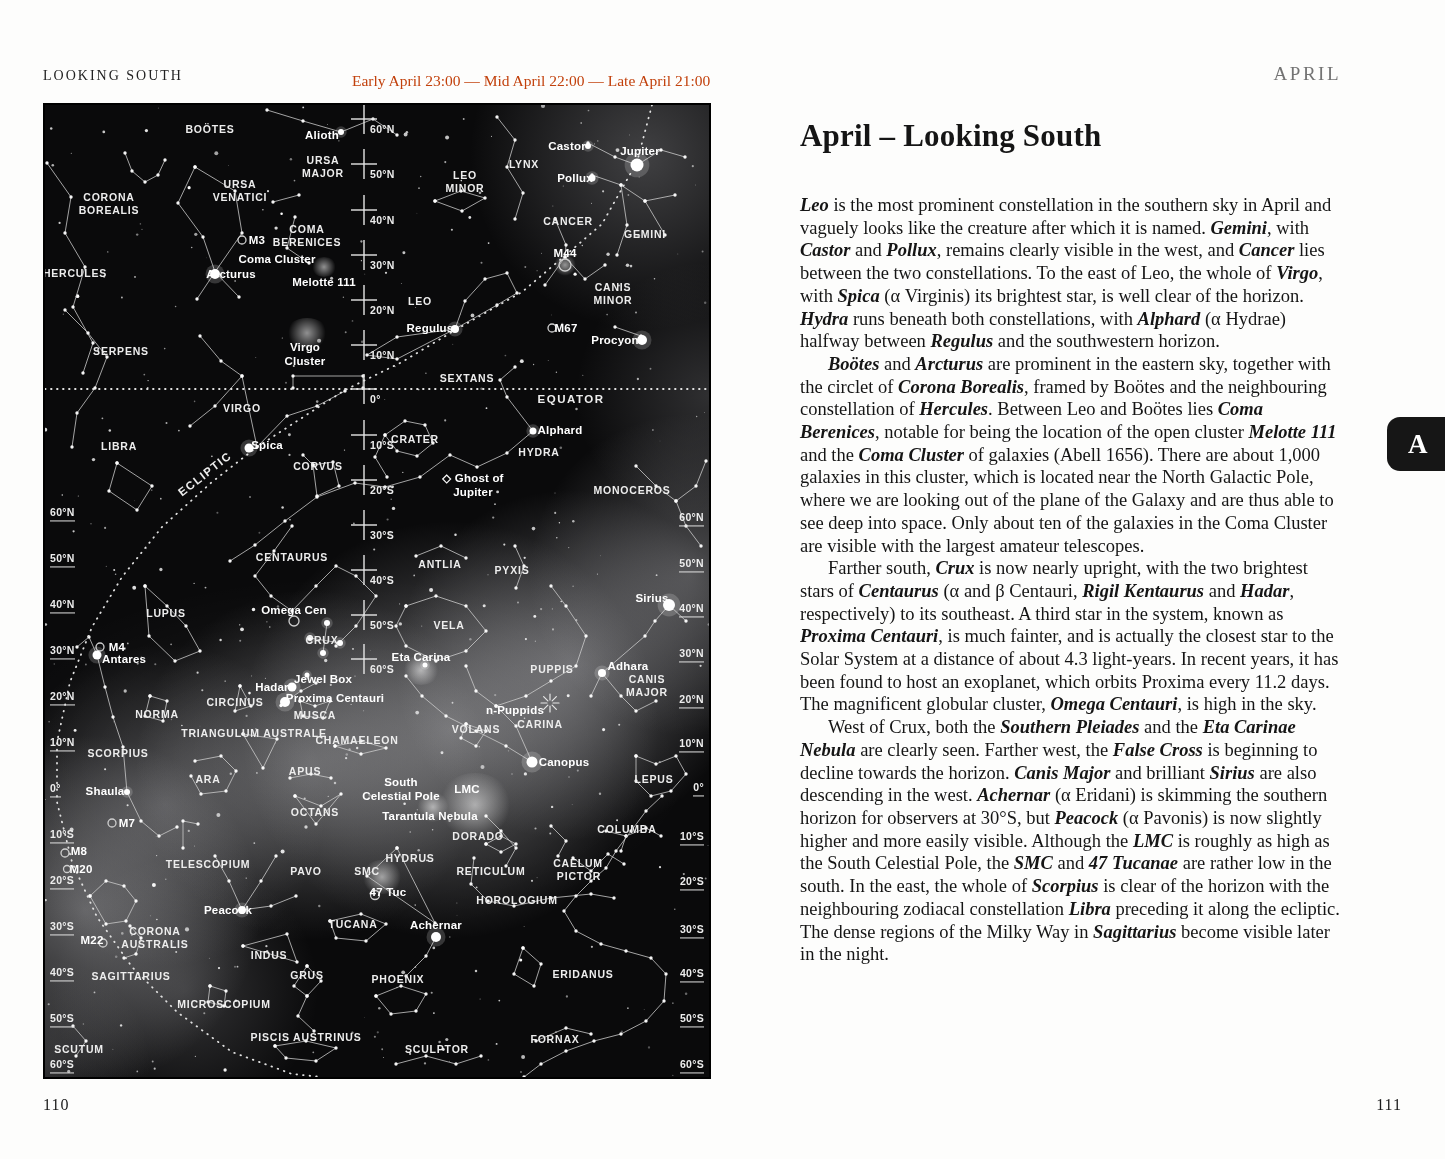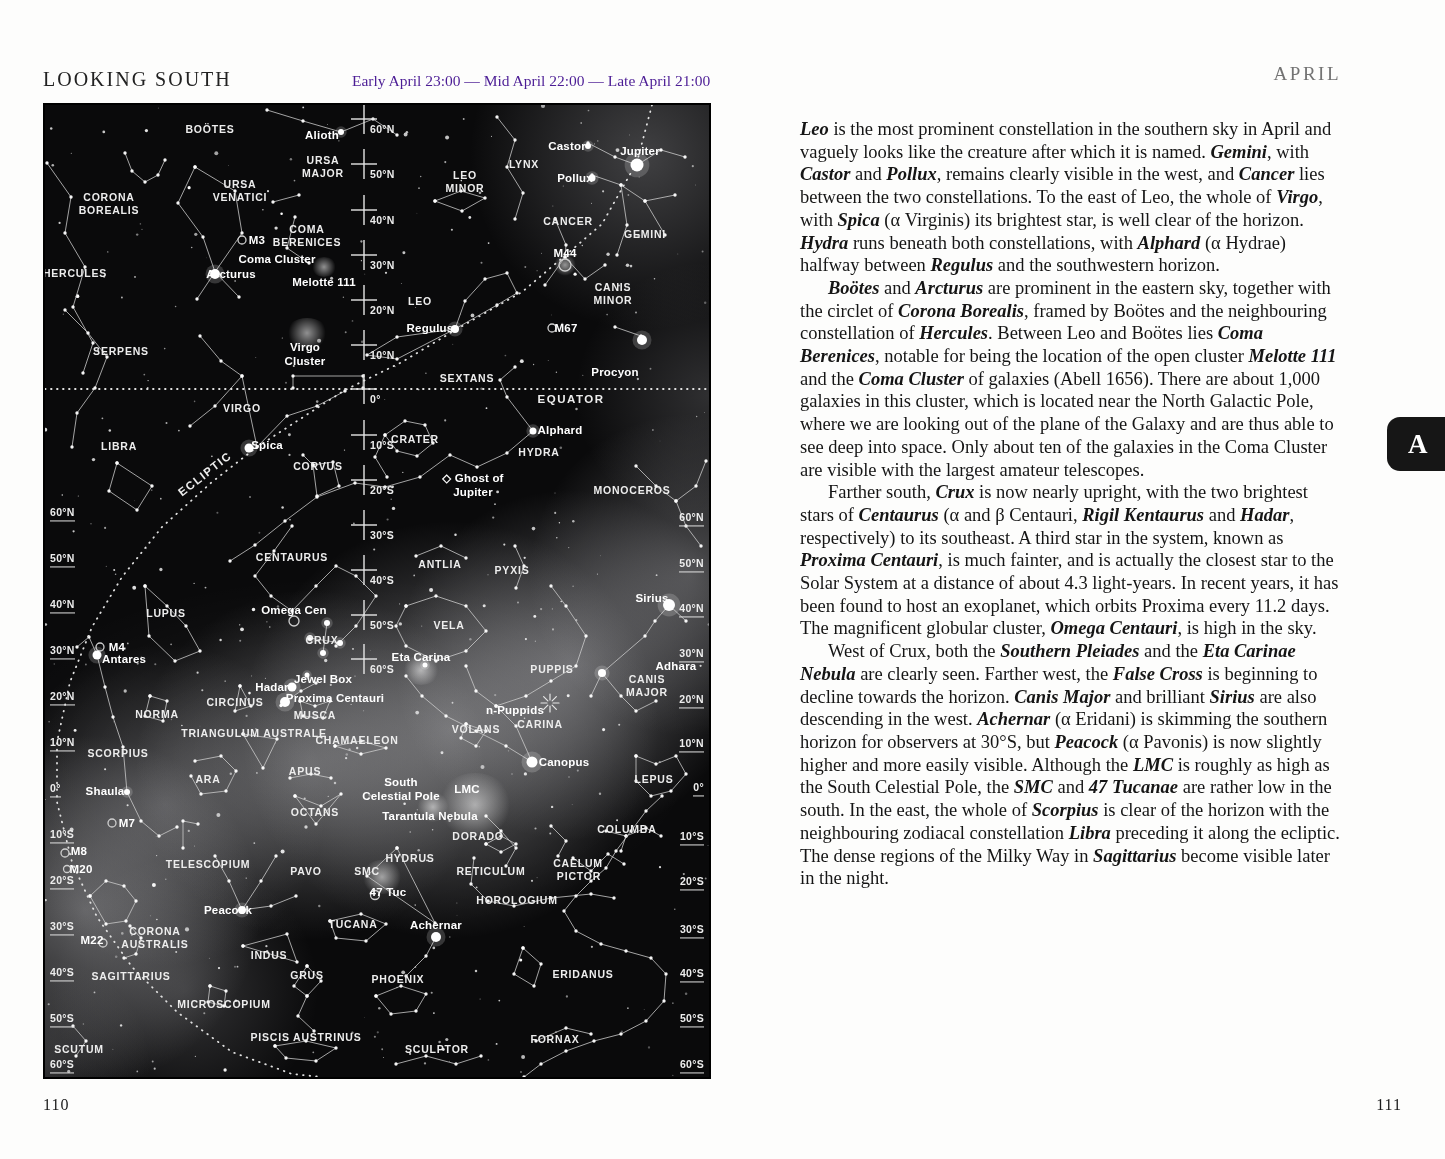--- a/index.html
+++ b/index.html
@@ -1,22 +1,22 @@
 <!DOCTYPE html>
 <html><head>
 <meta charset="utf-8">
 <style>
   html,body{margin:0;padding:0;background:#ffffff;}
   #page{position:relative;width:1445px;height:1159px;background:#fdfdfc;overflow:hidden;
         font-family:"Liberation Serif", serif;color:#1a1a1a;}
 
   
   .hdr{position:absolute;white-space:nowrap;}
-  #hdr-left{left:43px;top:68px;font-size:20px;letter-spacing:2px;color:#222;}
-  #hdr-center{left:352px;top:72px;width:352px;text-align:center;font-size:15.5px;color:#4c1d95;}
+  #hdr-left{left:43px;top:68px;font-size:14px;letter-spacing:2px;color:#222;}
+  #hdr-center{left:352px;top:72px;width:352px;text-align:center;font-size:15.5px;color:#c2410c;}
   #hdr-right{right:104px;top:63px;font-size:19px;letter-spacing:2.5px;color:#737373;}
   #pg-left{position:absolute;left:43px;top:1096px;font-size:16px;letter-spacing:1px;}
   #pg-right{position:absolute;right:43px;top:1096px;font-size:16px;letter-spacing:1px;}
 
   
   #tab-a{position:absolute;left:1387px;top:417px;width:70px;height:54px;background:#161616;
          border-radius:13px 0 0 13px;color:#fff;font-size:27px;font-weight:bold;
          display:flex;align-items:center;justify-content:flex-start;padding-left:21px;box-sizing:border-box;}
 
   
@@ -1112,26 +1112,26 @@
       <div class="cl con" style="left: 472px; top: 796px;">HOROLOGIUM</div>
       <div class="cl con" style="left: 353px; top: 875px;">PHOENIX</div>
       <div class="cl con" style="left: 538px; top: 870px;">ERIDANUS</div>
       <div class="cl con" style="left: 392px; top: 945px;">SCULPTOR</div>
       <div class="cl con" style="left: 510px; top: 935px;">FORNAX</div>
       <div class="cl star" style="left: 277px; top: 30px;">Alioth</div>
       <div class="cl star" style="left: 186px; top: 169px;">Arcturus</div>
       <div class="cl star" style="left: 522px; top: 41px;">Castor</div>
       <div class="cl star" style="left: 530px; top: 73px;">Pollux</div>
       <div class="cl star" style="left: 595px; top: 46px;">Jupiter</div>
-      <div class="cl star" style="left: 570px; top: 235px; margin-top: 32px;">Procyon</div>
+      <div class="cl star" style="left: 570px; top: 235px;">Procyon</div>
       <div class="cl star" style="left: 385px; top: 223px;">Regulus</div>
       <div class="cl star" style="left: 222px; top: 340px;">Spica</div>
       <div class="cl star" style="left: 515px; top: 325px;">Alphard</div>
       <div class="cl star" style="left: 607px; top: 493px;">Sirius</div>
-      <div class="cl star" style="left: 583px; top: 561px; margin-left: 48px;">Adhara</div>
+      <div class="cl star" style="left: 583px; top: 561px;">Adhara</div>
       <div class="cl star" style="left: 519px; top: 657px;">Canopus</div>
       <div class="cl star" style="left: 79px; top: 554px;">Antares</div>
       <div class="cl star" style="left: 60px; top: 686px;">Shaula</div>
       <div class="cl star" style="left: 227px; top: 582px;">Hadar</div>
       <div class="cl star" style="left: 183px; top: 805px;">Peacock</div>
       <div class="cl star" style="left: 391px; top: 820px;">Achernar</div>
       <div class="cl star" style="left: 376px; top: 552px;">Eta Carina</div>
       <div class="cl star" style="left: 278px; top: 574px;">Jewel Box</div>
       <div class="cl star" style="left: 290px; top: 593px;">Proxima Centauri</div>
       <div class="cl star" style="left: 249px; top: 505px;">Omega Cen</div>
@@ -1192,20 +1192,21 @@
       <div class="cl mer" style="left: 325px; top: 288px;">0°</div>
       <div class="cl mer" style="left: 325px; top: 334px;">10°S</div>
       <div class="cl mer" style="left: 325px; top: 379px;">20°S</div>
       <div class="cl mer" style="left: 325px; top: 424px;">30°S</div>
       <div class="cl mer" style="left: 325px; top: 469px;">40°S</div>
       <div class="cl mer" style="left: 325px; top: 514px;">50°S</div>
       <div class="cl mer" style="left: 325px; top: 558px;">60°S</div>
     </div>
 
   <div id="article">
+    <h1>April – Looking South</h1>
     <div id="paras">
         <p><span></span><b>Leo</b><span> is the most prominent constellation in the southern sky in April and vaguely looks like the creature after which it is named. </span><b>Gemini</b><span>, with </span><b>Castor</b><span> and </span><b>Pollux</b><span>, remains clearly visible in the west, and </span><b>Cancer</b><span> lies between the two constellations. To the east of Leo, the whole of </span><b>Virgo</b><span>, with </span><b>Spica</b><span> (α Virginis) its brightest star, is well clear of the horizon. </span><b>Hydra</b><span> runs beneath both constellations, with </span><b>Alphard</b><span> (α Hydrae) halfway between </span><b>Regulus</b><span> and the southwestern horizon.</span></p>
         <p class="ind"><span></span><b>Boötes</b><span> and </span><b>Arcturus</b><span> are prominent in the eastern sky, together with the circlet of </span><b>Corona Borealis</b><span>, framed by Boötes and the neighbouring constellation of </span><b>Hercules</b><span>. Between Leo and Boötes lies </span><b>Coma Berenices</b><span>, notable for being the location of the open cluster </span><b>Melotte 111</b><span> and the </span><b>Coma Cluster</b><span> of galaxies (Abell 1656). There are about 1,000 galaxies in this cluster, which is located near the North Galactic Pole, where we are looking out of the plane of the Galaxy and are thus able to see deep into space. Only about ten of the galaxies in the Coma Cluster are visible with the largest amateur telescopes.</span></p>
         <p class="ind"><span>Farther south, </span><b>Crux</b><span> is now nearly upright, with the two brightest stars of </span><b>Centaurus</b><span> (α and β Centauri, </span><b>Rigil Kentaurus</b><span> and </span><b>Hadar</b><span>, respectively) to its southeast. A third star in the system, known as </span><b>Proxima Centauri</b><span>, is much fainter, and is actually the closest star to the Solar System at a distance of about 4.3 light-years. In recent years, it has been found to host an exoplanet, which orbits Proxima every 11.2 days. The magnificent globular cluster, </span><b>Omega Centauri</b><span>, is high in the sky.</span></p>
         <p class="ind"><span>West of Crux, both the </span><b>Southern Pleiades</b><span> and the </span><b>Eta Carinae Nebula</b><span> are clearly seen. Farther west, the </span><b>False Cross</b><span> is beginning to decline towards the horizon. </span><b>Canis Major</b><span> and brilliant </span><b>Sirius</b><span> are also descending in the west. </span><b>Achernar</b><span> (α Eridani) is skimming the southern horizon for observers at 30°S, but </span><b>Peacock</b><span> (α Pavonis) is now slightly higher and more easily visible. Although the </span><b>LMC</b><span> is roughly as high as the South Celestial Pole, the </span><b>SMC</b><span> and </span><b>47 Tucanae</b><span> are rather low in the south. In the east, the whole of </span><b>Scorpius</b><span> is clear of the horizon with the neighbouring zodiacal constellation </span><b>Libra</b><span> preceding it along the ecliptic. The dense regions of the Milky Way in </span><b>Sagittarius</b><span> become visible later in the night.</span></p>
       </div>
   </div>
 
   <div id="tab-a">
     <span>A</span>

